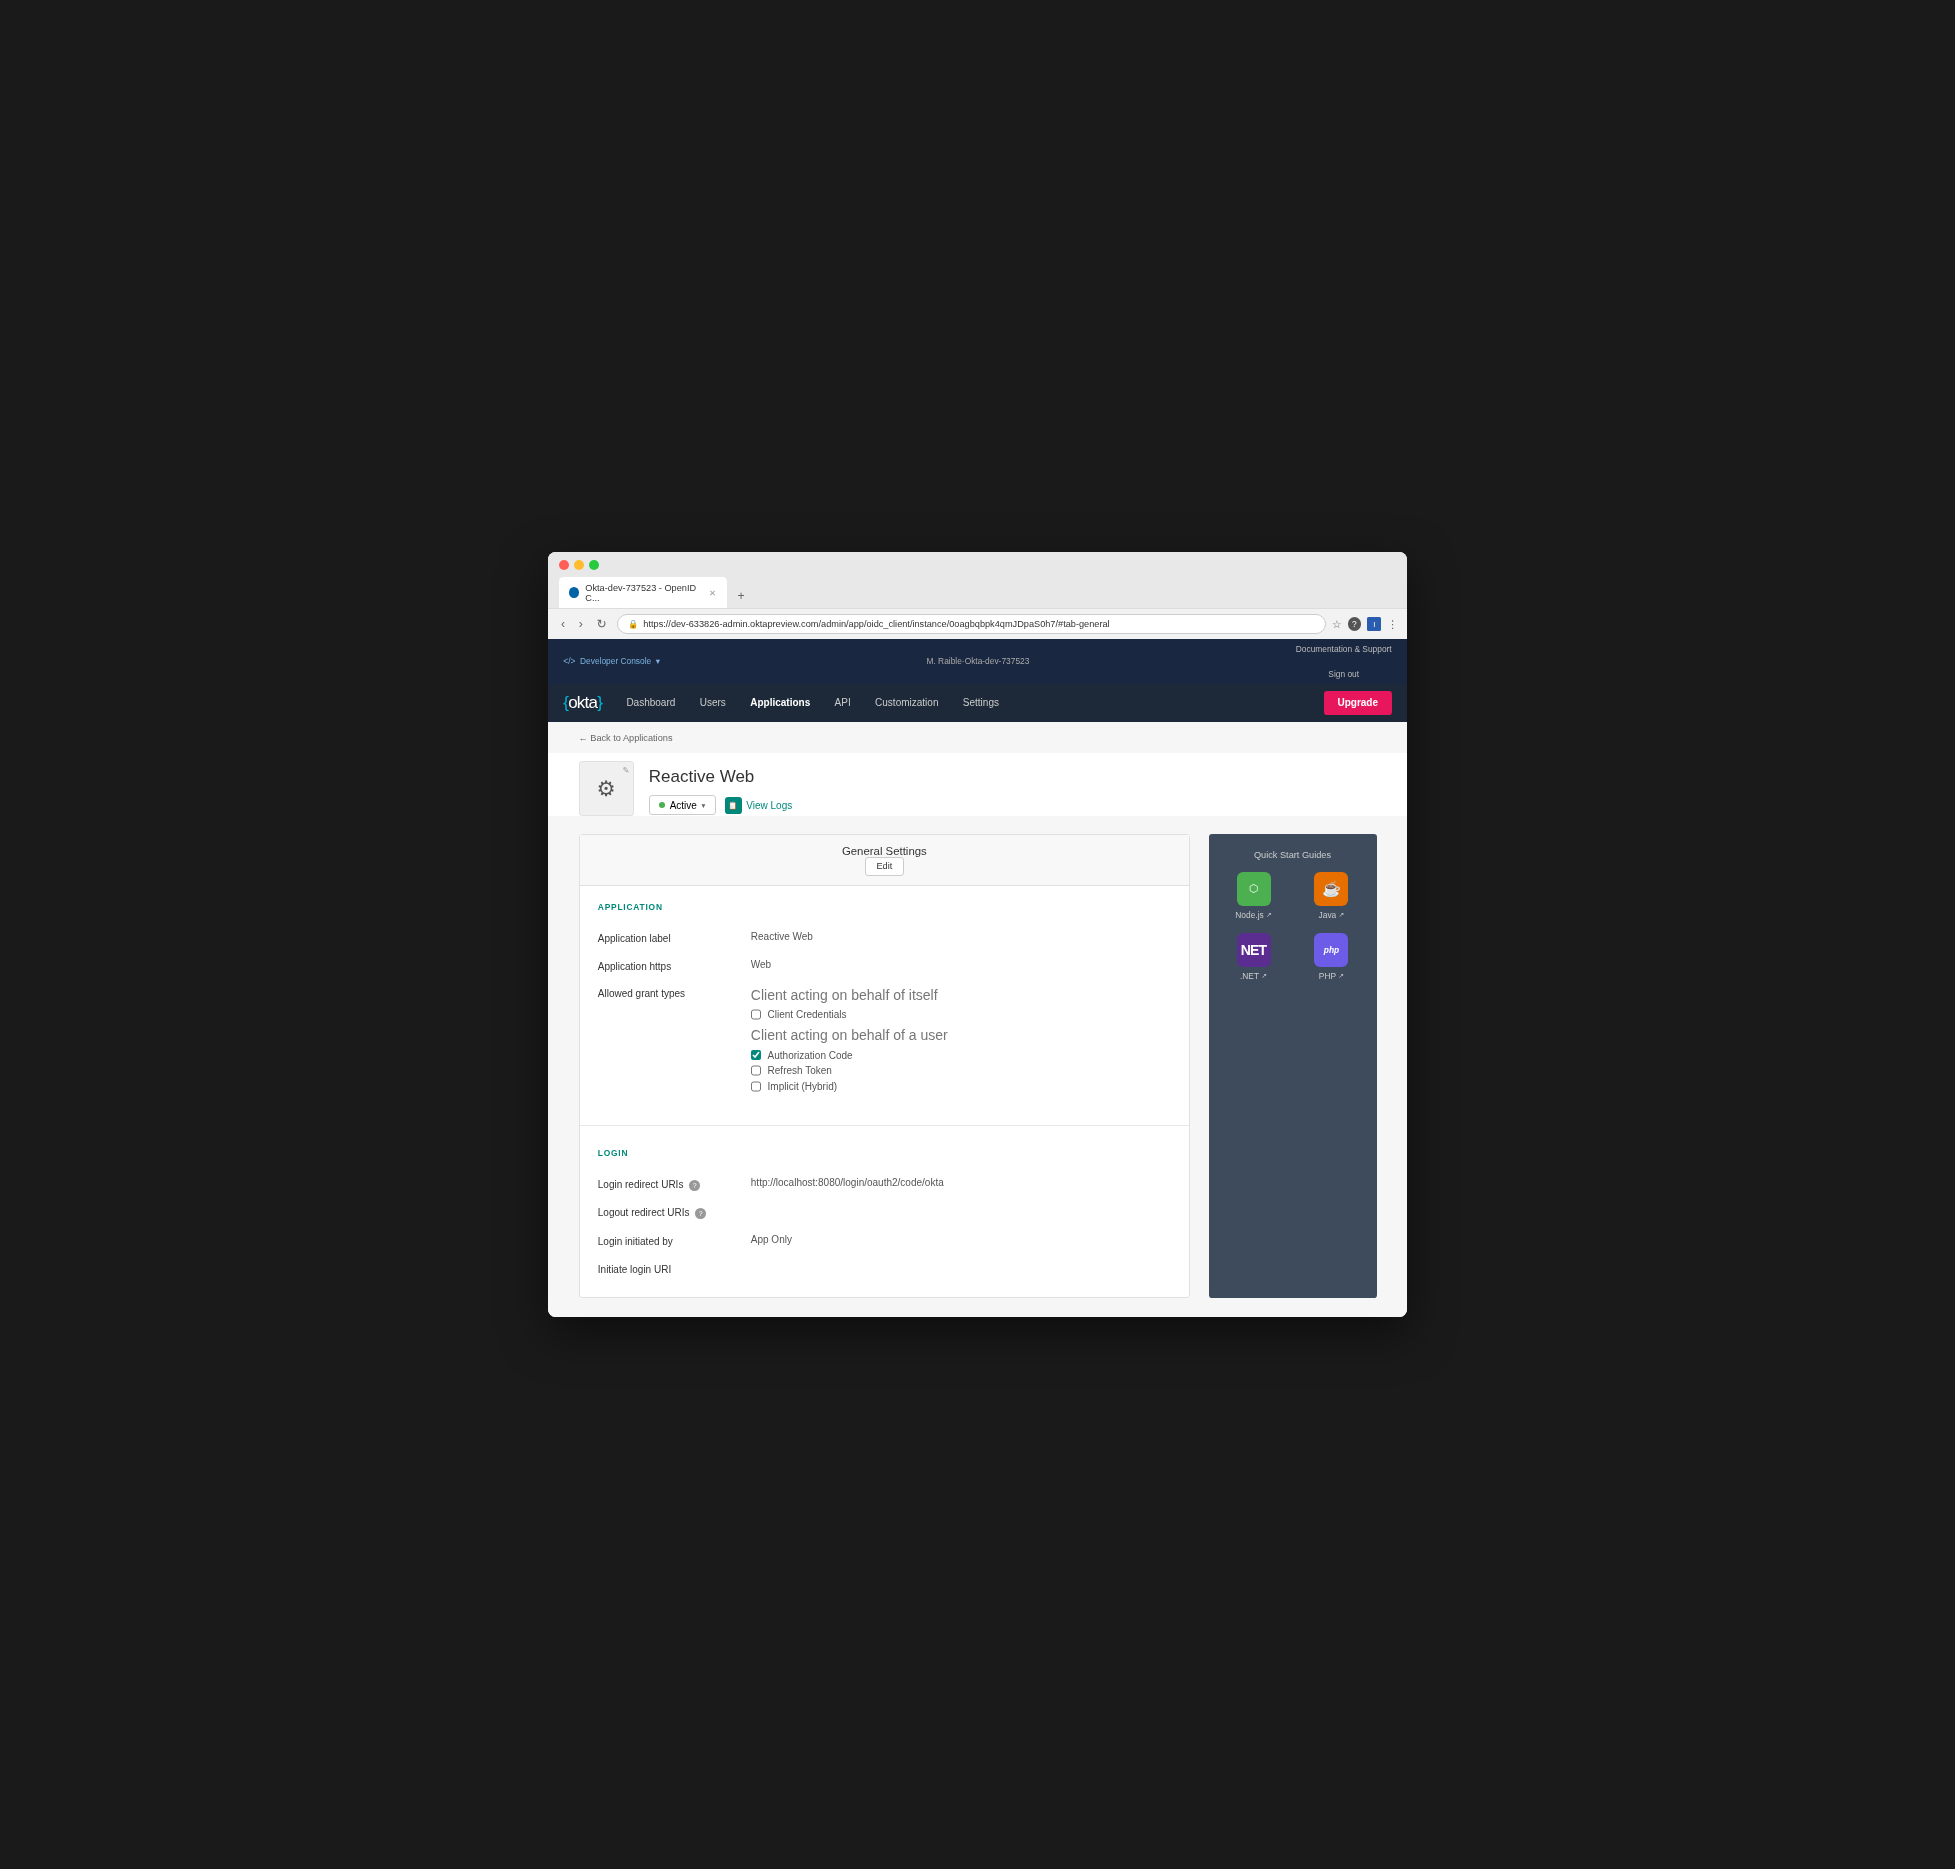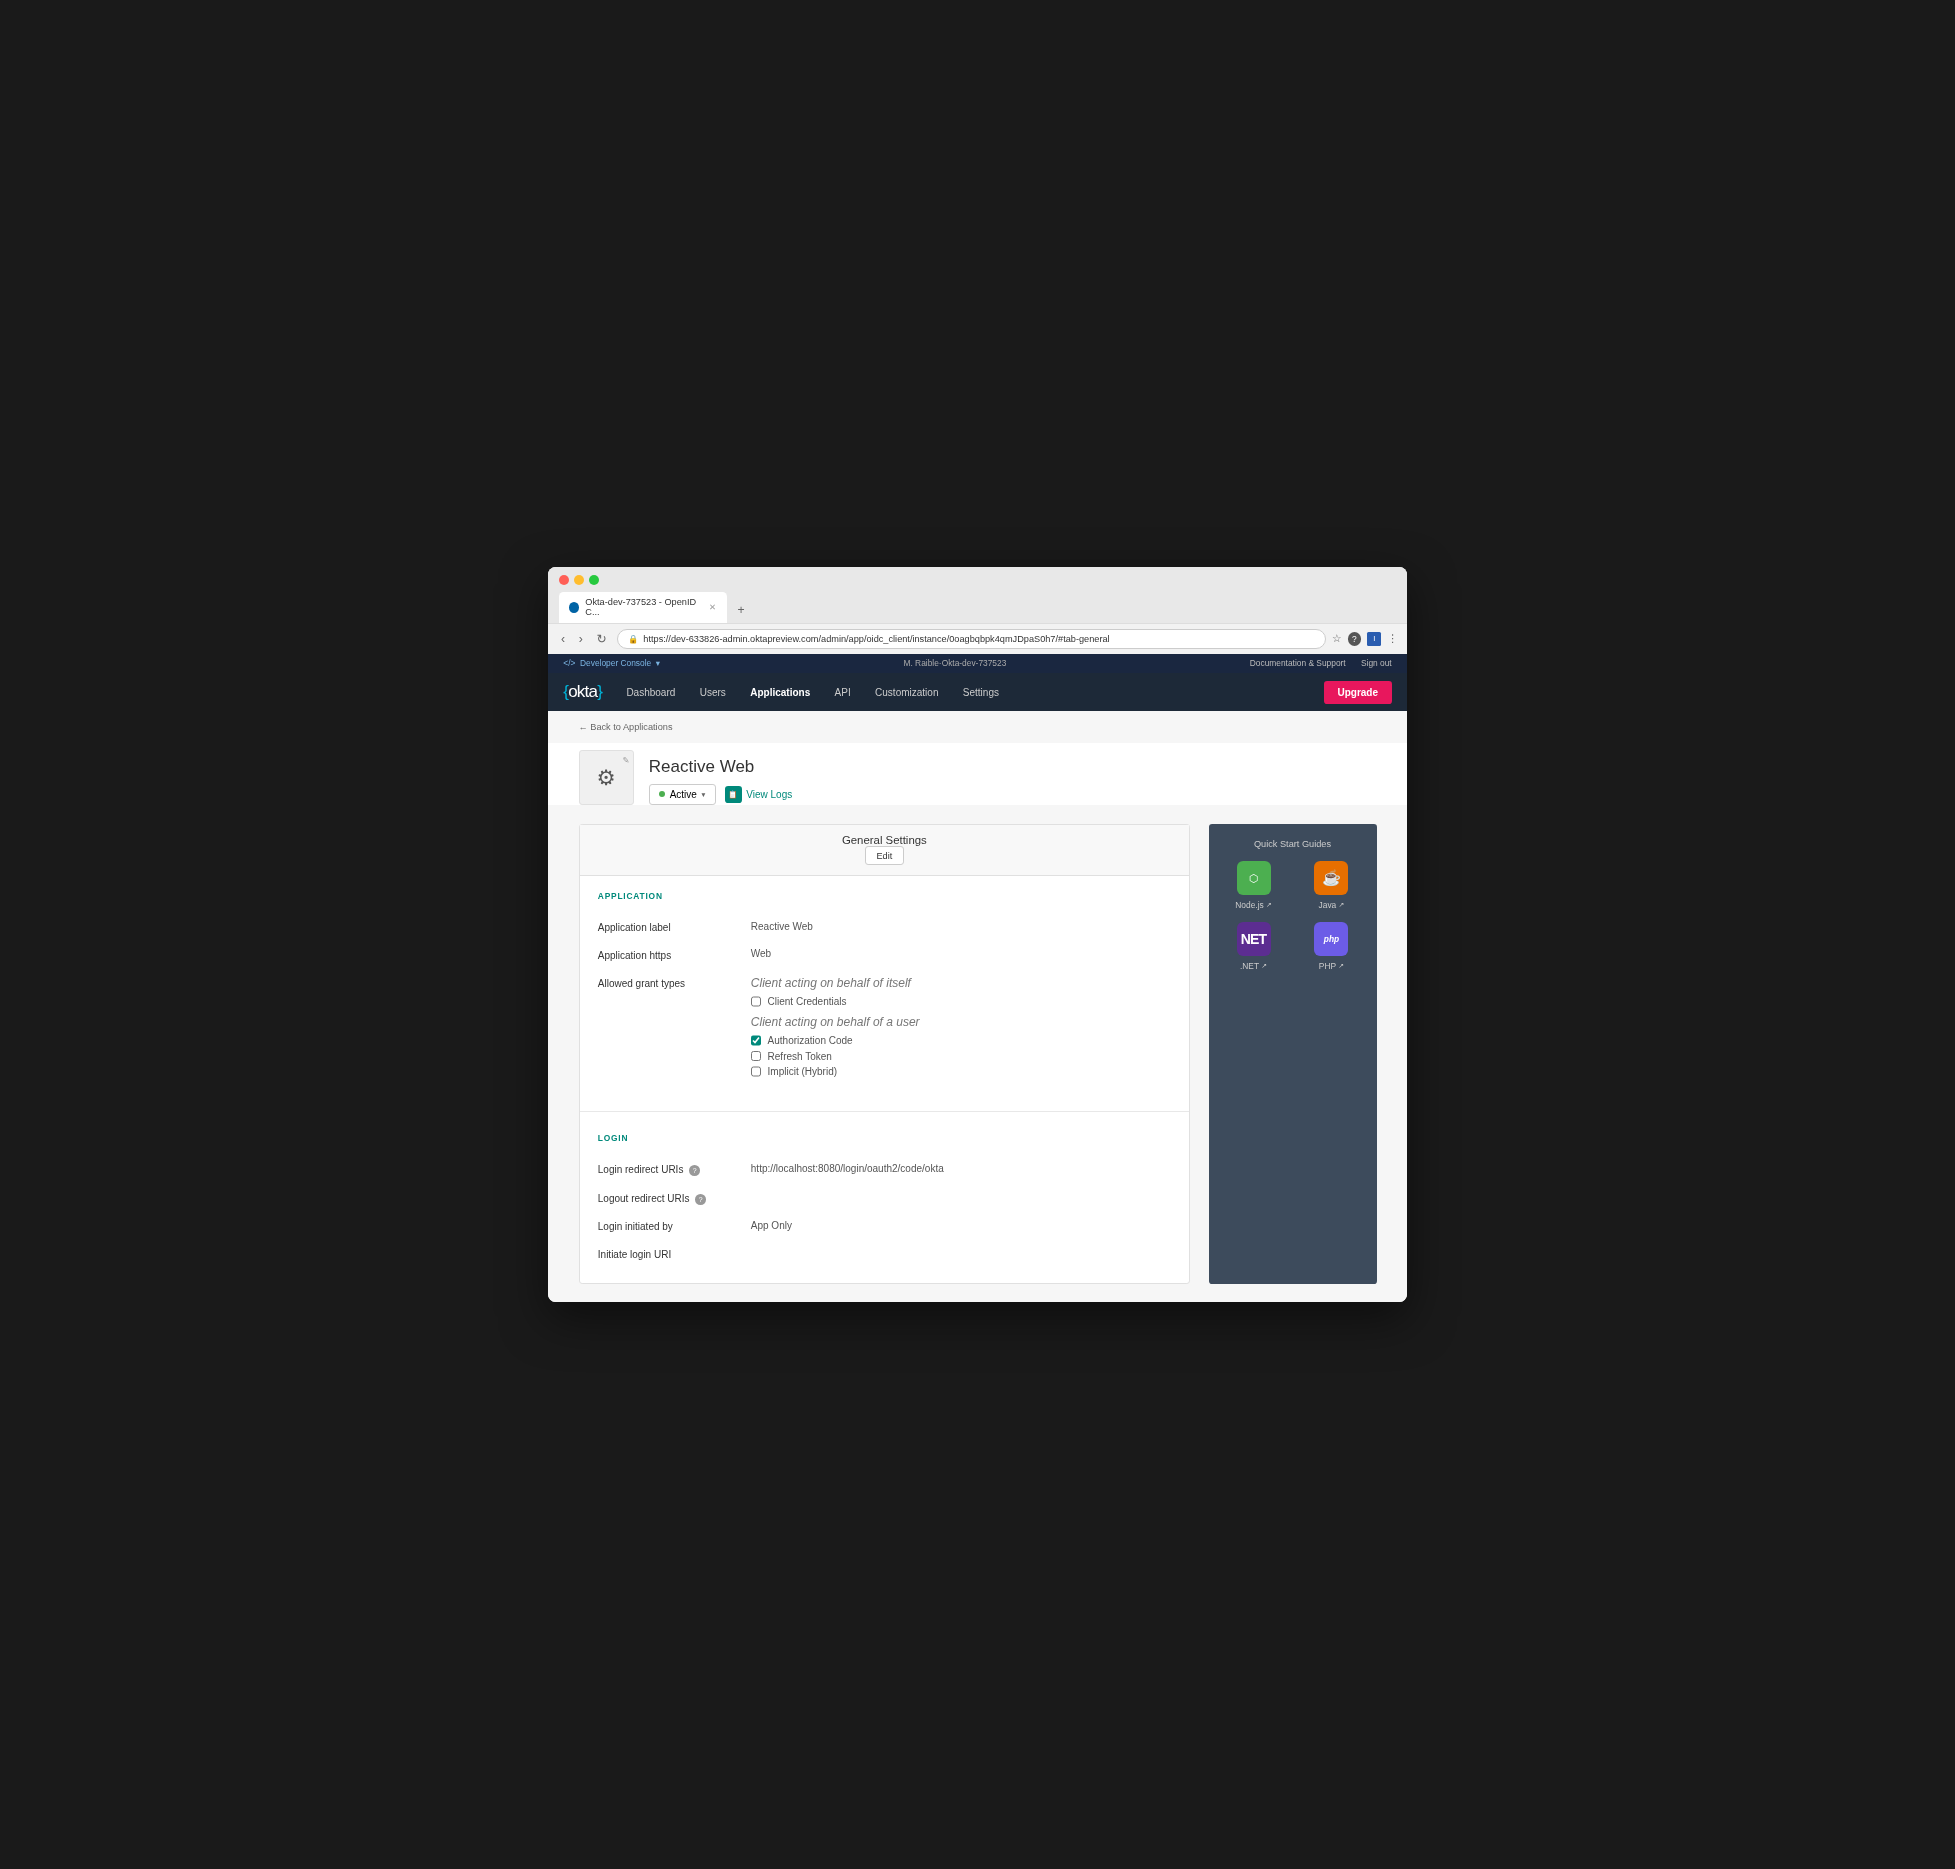--- a/index.html
+++ b/index.html
@@ -23,21 +23,21 @@
     .address-bar-row { background: #f2f2f2; padding: 5.3px 9.2px; display: flex; align-items: center; gap: 6.1px; border-top: 0.8px solid #ddd; }
     .nav-btn { background: none; border: none; color: #666; font-size: 12.2px; cursor: pointer; padding: 1.5px 3.8px; }
     .address-bar { flex: 1; background: #fff; border: 0.8px solid #ccc; border-radius: 15.3px; padding: 3.8px 10.7px; font-size: 9.2px; color: #333; display: flex; align-items: center; gap: 4.6px; }
     .address-bar .lock { color: #2a7ae2; font-size: 8.4px; }
     .address-bar .url-text { color: #333; font-size: 9.2px; }
     .address-bar-icons { display: flex; gap: 6.1px; align-items: center; color: #666; font-size: 10.7px; }
 
     
     .dev-bar { background: #1a2740; padding: 4.6px 15.3px; display: flex; align-items: center; justify-content: space-between; color: #aaa; font-size: 8.4px; }
     .dev-bar-left { display: flex; align-items: center; gap: 4.6px; color: #7ab3e0; }
-    .dev-bar-right { display: flex; gap: 15.3px; align-items: center; }
+    .dev-bar-right { display: flex; gap: 15.3px; align-items: center; flex-direction: column; }
     .dev-bar-right span { color: #bbb; cursor: pointer; }
     .dev-bar-center { display: flex; gap: 0; align-items: center; color: #aaa; }
 
     
     .main-nav { background: #1d2938; padding: 0 15.3px; display: flex; align-items: center; justify-content: space-between; }
     .nav-logo { color: #fff; font-size: 17px; font-weight: 300; padding: 9.2px 12.2px 9.2px 0; letter-spacing: -0.8px; }
     .nav-logo .brace { color: #00b4d8; }
     .nav-links { display: flex; gap: 0; }
     .nav-link { color: #ccc; padding: 10.7px 12.2px; font-size: 10px; cursor: pointer; text-decoration: none; }
     .nav-link.active { color: #fff; font-weight: 600; }
@@ -78,21 +78,21 @@
     .settings-card-header { background: #f8f8f8; padding: 9.2px 15.3px; border-bottom: 0.8px solid #e0e0e0; display: flex; justify-content: space-between; align-items: center; flex-direction: column; }
     .settings-card-title { font-size: 11.4px; color: #333; font-weight: 400; }
     .edit-btn { background: #fff; border: 0.8px solid #ccc; border-radius: 3.1px; padding: 3.8px 10.7px; font-size: 9.2px; cursor: pointer; color: #333; }
 
     .settings-section { padding: 15.3px 18.3px; }
     .section-label { color: #00897b; font-size: 8.4px; font-weight: 600; letter-spacing: 0.8px; text-transform: uppercase; margin-bottom: 12.2px; }
     .field-row { display: flex; align-items: flex-start; padding: 7.6px 0; }
     .field-label { width: 153px; font-size: 10px; color: #333; font-weight: 500; flex-shrink: 0; padding-top: 1.5px; }
     .field-value { flex: 1; font-size: 10px; color: #555; }
 
-    .grant-group-label { font-size: 12px; color: #777; margin-bottom: 6.1px; font-style: italic; }
+    .grant-group-label { font-size: 14px; color: #777; margin-bottom: 6.1px; }
     .checkbox-item { display: flex; align-items: center; gap: 6.1px; margin-bottom: 4.6px; font-size: 10px; color: #555; }
     .checkbox-item input[type="checkbox"] { width: 10.7px; height: 10.7px; accent-color: #00897b; }
 
     .divider { height: 0.8px; background: #e8e8e8; margin: 6.1px 0; }
 
     
     .quick-start { width: 168px; background: #3d4b5c; border-radius: 3.1px; padding: 15.3px 12.2px; }
     .qs-title { color: #ccc; font-size: 9.2px; text-align: center; margin-bottom: 12.2px; font-weight: 400; }
     .qs-grid { display: grid; grid-template-columns: 1fr 1fr; gap: 12.2px; }
     .qs-item { display: flex; flex-direction: column; align-items: center; gap: 4.6px; cursor: pointer; }

